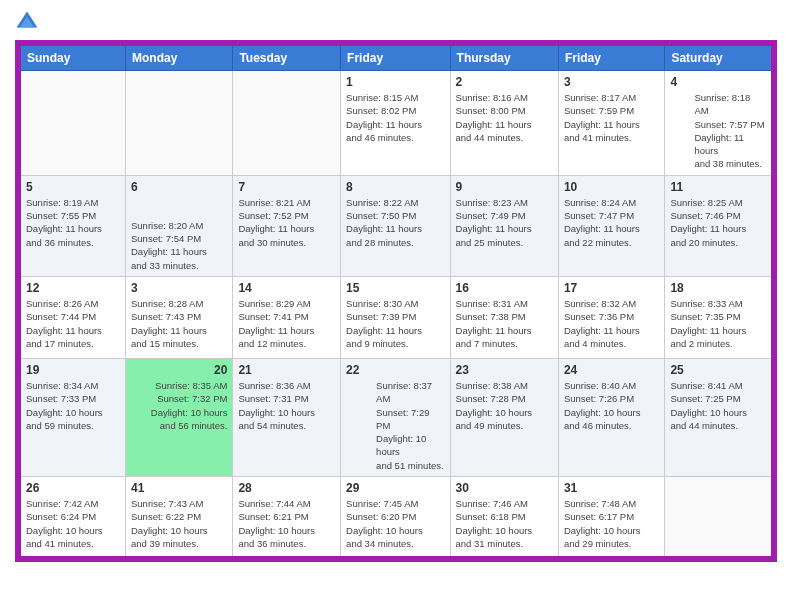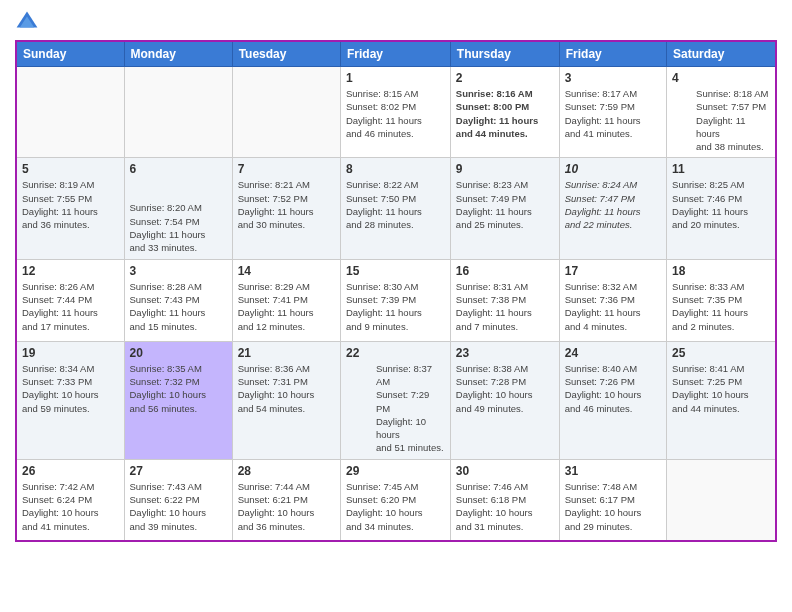--- a/index.html
+++ b/index.html
@@ -48,21 +48,21 @@
       color: #333;
       line-height: 1.1;
     }
     .subtitle {
       font-size: 14px;
       color: #555;
     }
     .calendar {
       width: 100%;
       border-collapse: collapse;
-      border: 2px solid #a21caf;
+      border: 6px solid #a21caf;
     }
     .calendar th {
       background: #3a7bd5;
       color: #fff;
       font-size: 12px;
       font-weight: bold;
       padding: 5px 6px;
       text-align: left;
       border: 1px solid #2a5fb0;
     }
@@ -139,21 +139,21 @@
           <td class="empty-cell"></td>
           <td style="background: rgb(255, 255, 255);">
             <div class="day-number">1</div>
             <div class="day-info" style="white-space: pre-line;">Sunrise: 8:15 AM
 Sunset: 8:02 PM
 Daylight: 11 hours
 and 46 minutes.</div>
           </td>
           <td style="background: rgb(255, 255, 255);">
             <div class="day-number">2</div>
-            <div class="day-info" style="white-space: pre-line; font-weight: bold;">Sunrise: 8:16 AM
+            <div class="day-info" style="white-space: pre-line;">Sunrise: 8:16 AM
 Sunset: 8:00 PM
 Daylight: 11 hours
 and 44 minutes.</div>
           </td>
           <td style="background: rgb(255, 255, 255);">
             <div class="day-number">3</div>
             <div class="day-info" style="white-space: pre-line;">Sunrise: 8:17 AM
 Sunset: 7:59 PM
 Daylight: 11 hours
 and 41 minutes.</div>
@@ -195,21 +195,21 @@
 Daylight: 11 hours
 and 28 minutes.</div>
           </td>
           <td style="background: rgb(240, 244, 248);">
             <div class="day-number">9</div>
             <div class="day-info" style="white-space: pre-line;">Sunrise: 8:23 AM
 Sunset: 7:49 PM
 Daylight: 11 hours
 and 25 minutes.</div>
           </td>
-          <td style="background: rgb(240, 244, 248); font-style: italic;">
+          <td style="background: rgb(240, 244, 248);">
             <div class="day-number">10</div>
             <div class="day-info" style="white-space: pre-line;">Sunrise: 8:24 AM
 Sunset: 7:47 PM
 Daylight: 11 hours
 and 22 minutes.</div>
           </td>
           <td style="background: rgb(240, 244, 248);">
             <div class="day-number">11</div>
             <div class="day-info" style="white-space: pre-line;">Sunrise: 8:25 AM
 Sunset: 7:46 PM
@@ -269,21 +269,21 @@
           </td>
         </tr>
         <tr>
           <td style="background: rgb(240, 244, 248);">
             <div class="day-number">19</div>
             <div class="day-info" style="white-space: pre-line;">Sunrise: 8:34 AM
 Sunset: 7:33 PM
 Daylight: 10 hours
 and 59 minutes.</div>
           </td>
-          <td style="background: #c4b5fd;">
+          <td style="background: #86efac; text-align: right;">
             <div class="day-number">20</div>
             <div class="day-info" style="white-space: pre-line;">Sunrise: 8:35 AM
 Sunset: 7:32 PM
 Daylight: 10 hours
 and 56 minutes.</div>
           </td>
           <td style="background: rgb(240, 244, 248);">
             <div class="day-number">21</div>
             <div class="day-info" style="white-space: pre-line;">Sunrise: 8:36 AM
 Sunset: 7:31 PM
@@ -321,21 +321,21 @@
         </tr>
         <tr>
           <td style="background: rgb(255, 255, 255);">
             <div class="day-number">26</div>
             <div class="day-info" style="white-space: pre-line;">Sunrise: 7:42 AM
 Sunset: 6:24 PM
 Daylight: 10 hours
 and 41 minutes.</div>
           </td>
           <td style="background: rgb(255, 255, 255);">
-            <div class="day-number">27</div>
+            <div class="day-number">41</div>
             <div class="day-info" style="white-space: pre-line;">Sunrise: 7:43 AM
 Sunset: 6:22 PM
 Daylight: 10 hours
 and 39 minutes.</div>
           </td>
           <td style="background: rgb(255, 255, 255);">
             <div class="day-number">28</div>
             <div class="day-info" style="white-space: pre-line;">Sunrise: 7:44 AM
 Sunset: 6:21 PM
 Daylight: 10 hours

